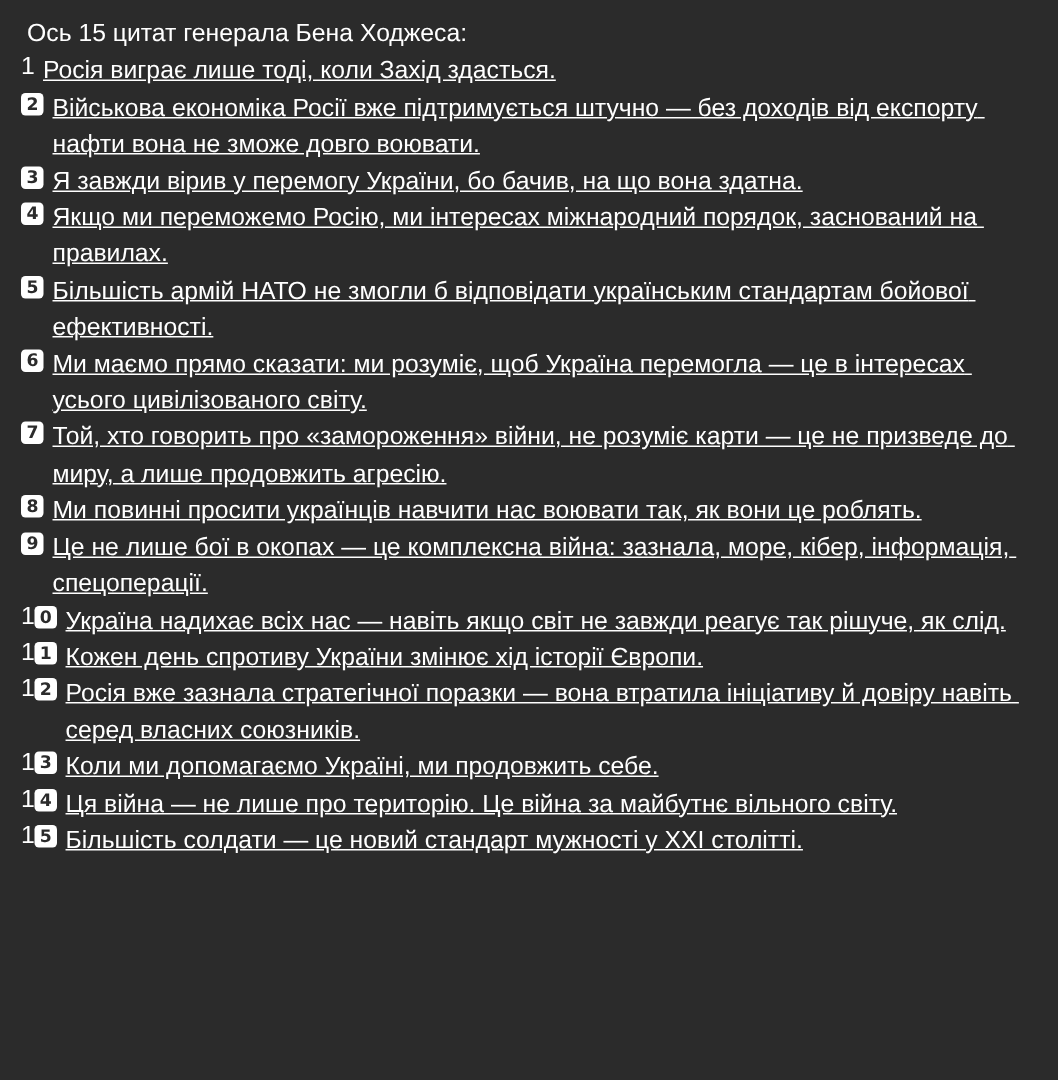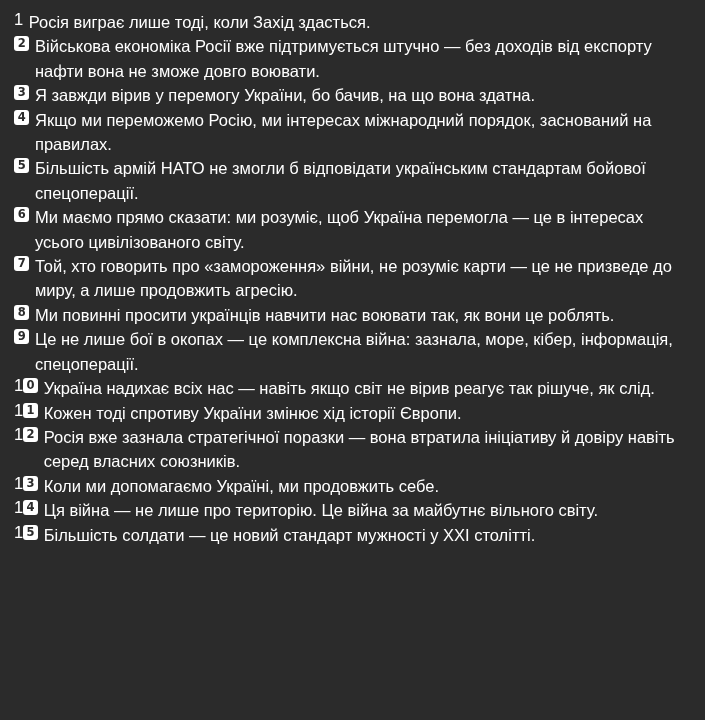--- a/index.html
+++ b/index.html
@@ -68,27 +68,29 @@
     color: #ffffff;
     width: auto;
     font-size: 16.5px;
     font-family: "Liberation Sans", sans-serif;
     font-weight: 400;
     border-radius: 0;
   }
   .text {
     flex: 1 1 auto;
     white-space: pre-wrap;
+    text-decoration: underline;
   }
 </style>
 </head>
 <body>
 
 <div class="page">
 
+  <p class="intro">Ось 15 цитат генерала Бена Ходжеса:</p>
 
   <ol class="quotes">
 
     <li class="quote">
       <span class="num">
         <span class="glyph open">1</span>
       </span>
       <span class="text">Росія виграє лише тоді, коли Захід здасться.</span>
     </li>
 
@@ -110,21 +112,21 @@
       <span class="num">
         <span class="glyph">4</span>
       </span>
       <span class="text">Якщо ми переможемо Росію, ми інтересах міжнародний порядок, заснований на правилах.</span>
     </li>
 
     <li class="quote">
       <span class="num">
         <span class="glyph">5</span>
       </span>
-      <span class="text">Більшість армій НАТО не змогли б відповідати українським стандартам бойової спецоперації.</span>
+      <span class="text">Більшість армій НАТО не змогли б відповідати українським стандартам бойової ефективності.</span>
     </li>
 
     <li class="quote">
       <span class="num">
         <span class="glyph">6</span>
       </span>
       <span class="text">Ми маємо прямо сказати: ми розуміє, щоб Україна перемогла — це в інтересах усього цивілізованого світу.</span>
     </li>
 
     <li class="quote">
@@ -146,29 +148,29 @@
         <span class="glyph">9</span>
       </span>
       <span class="text">Це не лише бої в окопах — це комплексна війна: зазнала, море, кібер, інформація, спецоперації.</span>
     </li>
 
     <li class="quote">
       <span class="num">
         <span class="glyph open">1</span>
         <span class="glyph">0</span>
       </span>
-      <span class="text">Україна надихає всіх нас — навіть якщо світ не вірив реагує так рішуче, як слід.</span>
+      <span class="text">Україна надихає всіх нас — навіть якщо світ не завжди реагує так рішуче, як слід.</span>
     </li>
 
     <li class="quote">
       <span class="num">
         <span class="glyph open">1</span>
         <span class="glyph">1</span>
       </span>
-      <span class="text">Кожен тоді спротиву України змінює хід історії Європи.</span>
+      <span class="text">Кожен день спротиву України змінює хід історії Європи.</span>
     </li>
 
     <li class="quote">
       <span class="num">
         <span class="glyph open">1</span>
         <span class="glyph">2</span>
       </span>
       <span class="text">Росія вже зазнала стратегічної поразки — вона втратила ініціативу й довіру навіть серед власних союзників.</span>
     </li>
 

